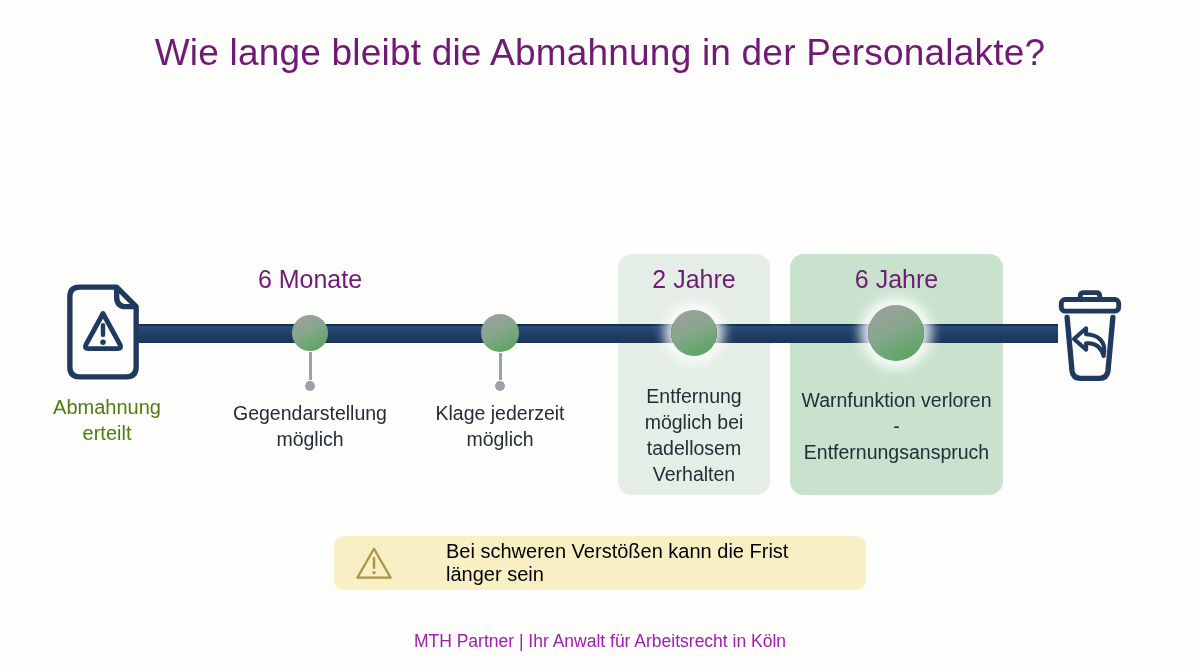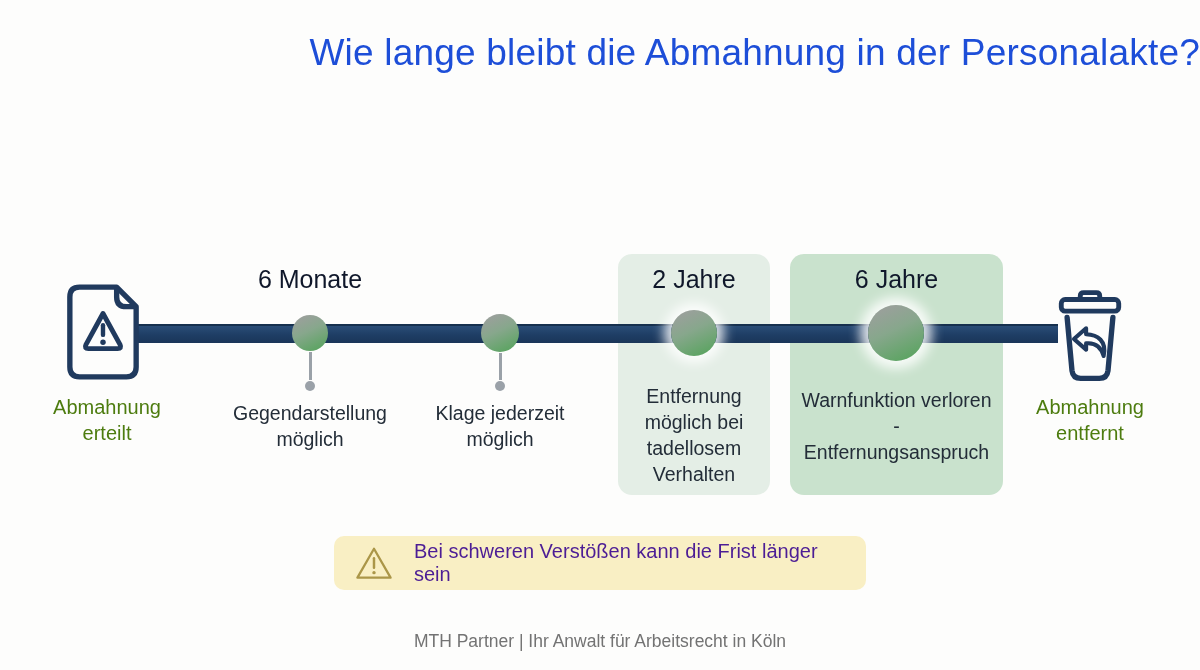--- a/index.html
+++ b/index.html
@@ -11,25 +11,25 @@
     background: #fdfdfc;
     overflow: hidden;
     font-family: "Liberation Sans", "DejaVu Sans", sans-serif;
     color: #20242b;
   }
 
   
   .title {
     position: absolute;
     top: 32px; left: 0; width: 100%;
-    text-align: right;
+    text-align: center;
     font-size: 37px;
     font-weight: 500;
     letter-spacing: 0.2px;
-    color: #1d4ed8;
+    color: #701a75;
   }
 
   
   .box { position: absolute; top: 254px; height: 241px; border-radius: 14px; z-index: 1; }
   .box-2y { left: 618px; width: 152px; background: #e4eee6; }
   .box-3y { left: 790px; width: 213px; background: #c9e2cd; }
 
   
   .timeline-bar {
     position: absolute;
@@ -62,21 +62,21 @@
   .dot-1 { left: 305px; top: 381px; }
   .dot-2 { left: 495px; top: 381px; }
 
   
   .time-label {
     position: absolute;
     top: 265px;
     text-align: center;
     font-size: 25px;
     font-weight: 500;
-    color: #0f172a;
+    color: #701a75;
     z-index: 4;
   }
   .time-1 { left: 210px; width: 200px; }
   .time-2 { left: 400px; width: 200px; }
   .time-3 { left: 618px; width: 152px; }
   .time-4 { left: 790px; width: 213px; }
 
   
   .desc {
     position: absolute;
@@ -114,29 +114,29 @@
     left: 334px; top: 536px;
     width: 532px; height: 54px;
     background: #f9efc4;
     border-radius: 10px;
     display: flex;
     align-items: center;
     padding: 0 20px;
     z-index: 4;
   }
   .banner-icon { flex: 0 0 auto; margin-right: 20px; display: flex; align-items: center; }
-  .banner-text { font-size: 20px; color: #4c1d95; }
+  .banner-text { font-size: 20px; color: #000000; margin-left: 32px; }
 
   
   .footer {
     position: absolute;
     top: 631px; left: 0; width: 100%;
     text-align: center;
     font-size: 17.5px;
-    color: #737373;
+    color: #a21caf;
     z-index: 4;
   }
 </style>
 </head>
 <body>
 
 <div class="canvas">
 
   <h1 class="title">Wie lange bleibt die Abmahnung in der Personalakte?</h1>
 
@@ -176,21 +176,20 @@
   <div class="endpoint-label endpoint-label-left">Abmahnung erteilt</div>
 
   <div class="endpoint-icon trash-icon">
     <svg width="74" height="94" viewBox="0 0 76 96" fill="none">
       <path d="M28 10 V7 Q28 3.5 31.5 3.5 H44.5 Q48 3.5 48 7 V10" stroke="#203a5e" stroke-width="5" stroke-linejoin="round"></path>
       <rect x="8.5" y="10.5" width="59" height="12" rx="4" stroke="#203a5e" stroke-width="5"></rect>
       <path d="M14.5 29 L19.5 83.5 Q20.5 91.5 28.5 91.5 H47.5 Q55.5 91.5 56.5 83.5 L61.5 29" stroke="#203a5e" stroke-width="5.5" stroke-linecap="round" stroke-linejoin="round"></path>
       <path d="M34 40 L21.5 51 L34 62 L34 55.5 C44 54.5 49.5 60 52 68.5 C55.5 53.5 46 46.5 34 46.2 Z" stroke="#203a5e" stroke-width="4.2" stroke-linejoin="round"></path>
     </svg>
   </div>
-  <div class="endpoint-label endpoint-label-right">Abmahnung entfernt</div>
 
   <div class="banner">
     <span class="banner-icon">
       <svg width="40" height="36" viewBox="0 0 42 38" fill="none">
         <path d="M21 4 L38.5 34.5 H3.5 Z" stroke="#ab9648" stroke-width="2.4" stroke-linejoin="round"></path>
         <line x1="21" y1="14" x2="21" y2="24" stroke="#ab9648" stroke-width="2.6" stroke-linecap="round"></line>
         <circle cx="21" cy="29.2" r="1.8" fill="#ab9648"></circle>
       </svg>
     </span>
     <span class="banner-text">Bei schweren Verstößen kann die Frist länger sein</span>

